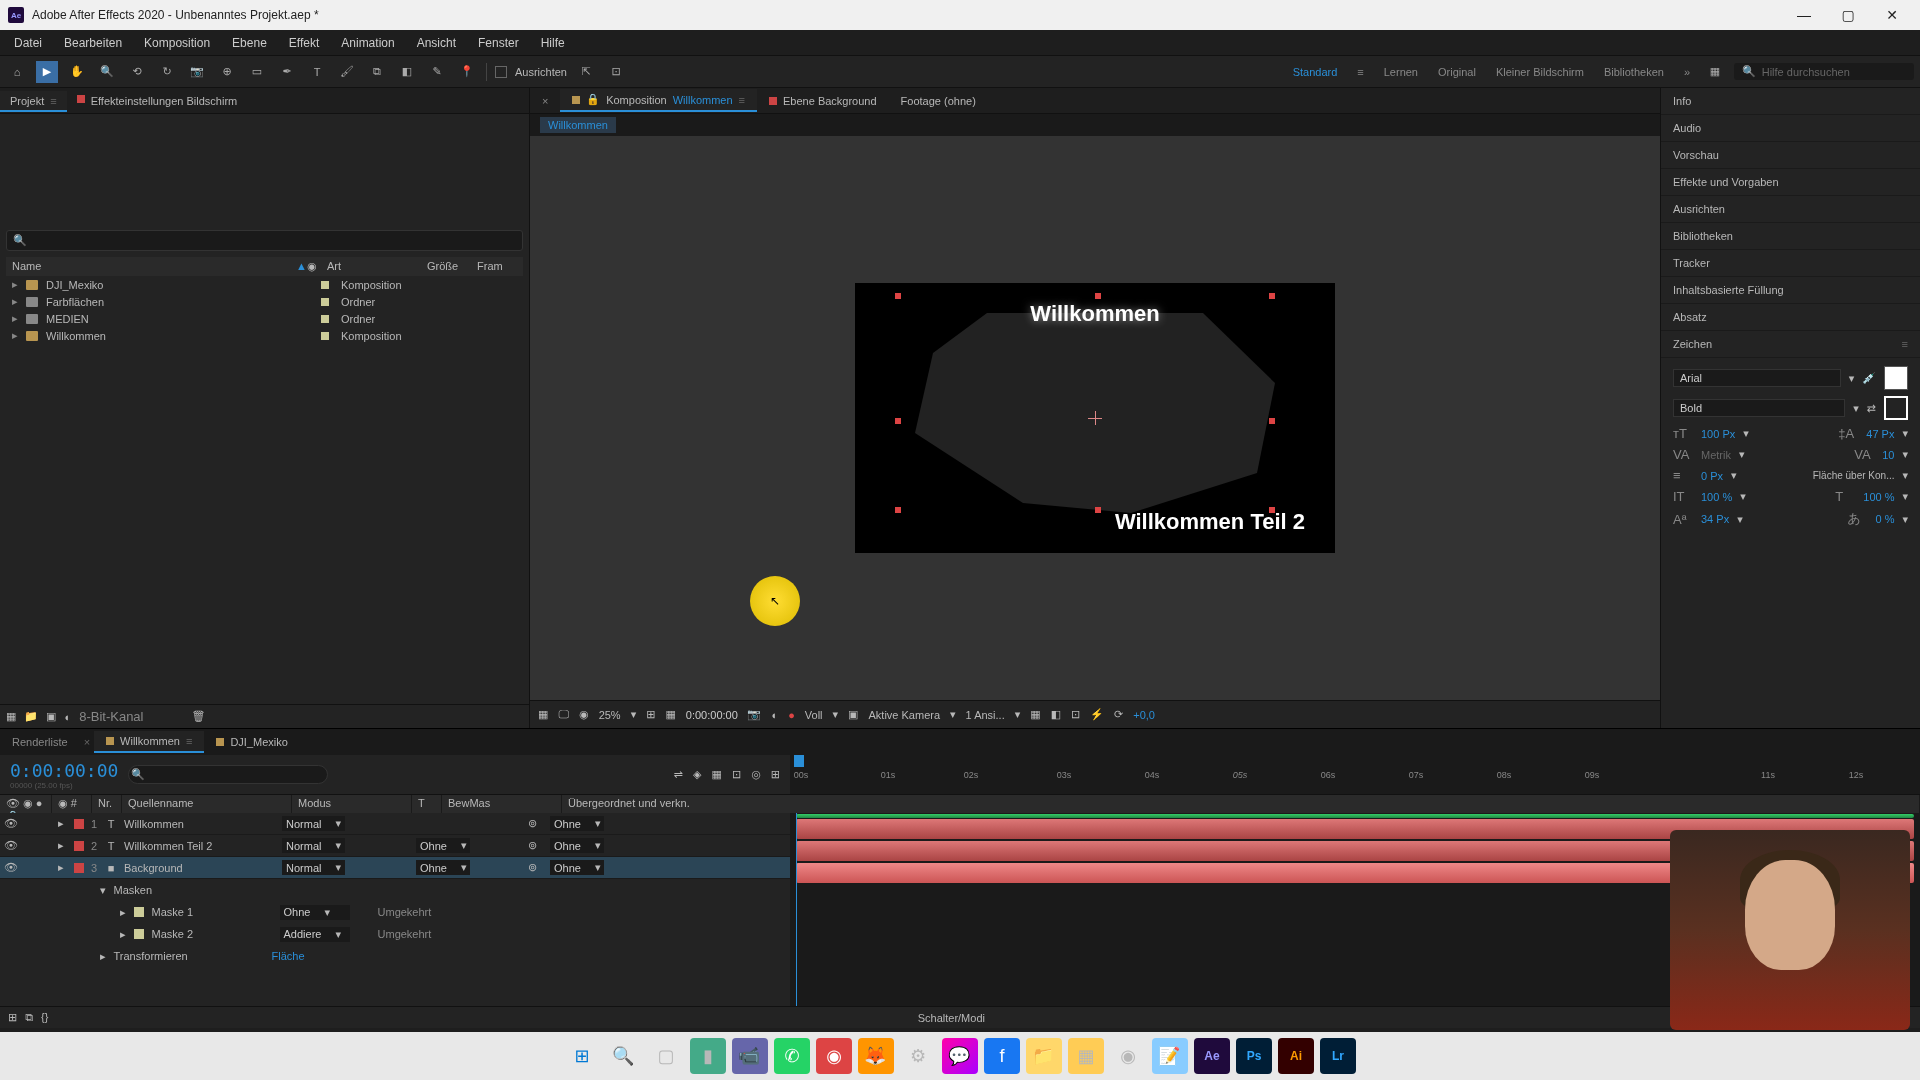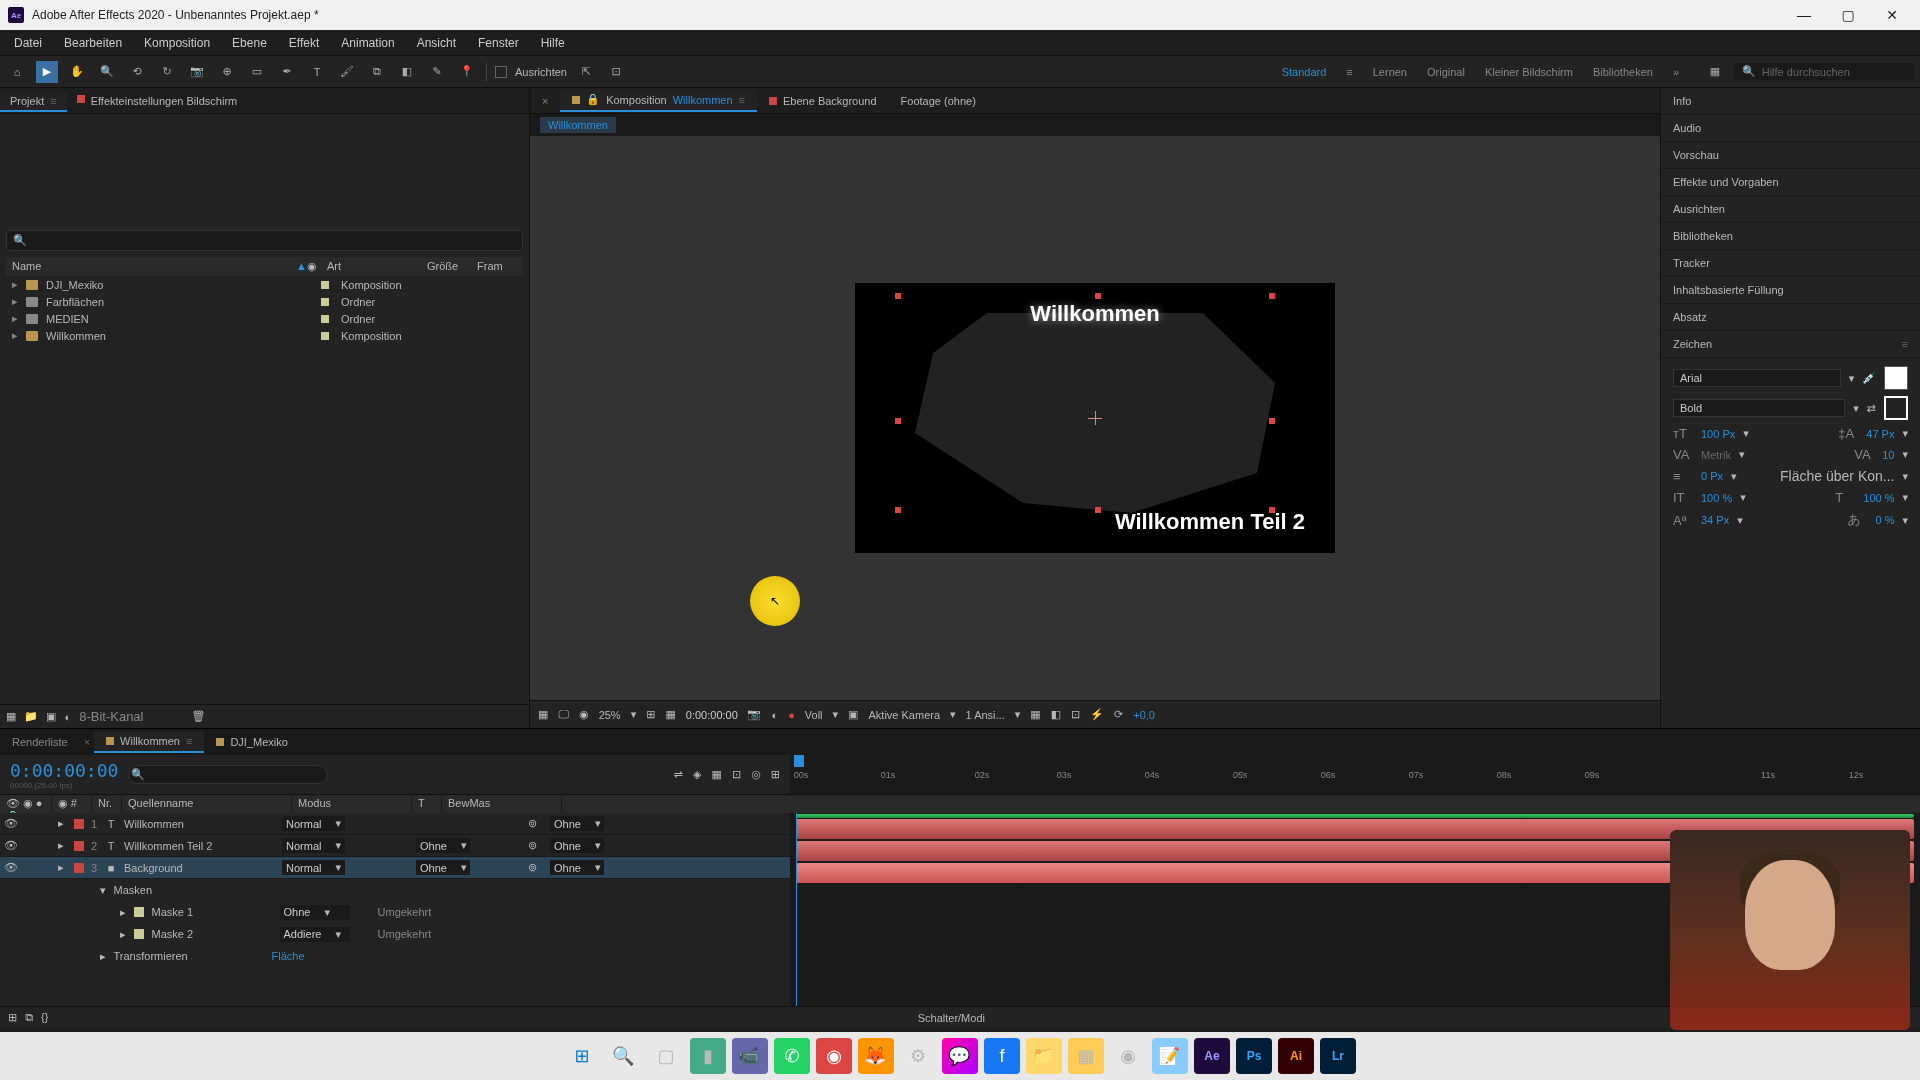--- a/index.html
+++ b/index.html
@@ -9,21 +9,21 @@
 .ae-icon{width:16px;height:16px;background:#1f0a3c;color:#9999ff;font-size:8px;font-weight:bold;display:flex;align-items:center;justify-content:center;border-radius:2px}
 .titlebar-title{color:#222;font-size:12px}
 .titlebar-ctrl{display:flex;gap:4px}
 .win-btn{width:40px;height:28px;display:flex;align-items:center;justify-content:center;color:#222;font-size:14px}
 .menubar{height:26px;background:#1e1e1e;display:flex;align-items:center;padding:0 4px;gap:2px;border-bottom:1px solid #111}
 .menu-item{padding:4px 10px;color:#ccc;font-size:12px}
 .toolbar{height:32px;background:#232323;display:flex;align-items:center;padding:0 6px;gap:8px;border-bottom:1px solid #111}
 .tool-btn{width:22px;height:22px;display:flex;align-items:center;justify-content:center;color:#aaa}
 .tool-btn.active{background:#3a6ea5;color:#fff}
 .tool-sep{width:1px;height:18px;background:#444}
-.workspace-tabs{display:flex;gap:16px;margin-left:auto;margin-right:15px}
+.workspace-tabs{display:flex;gap:16px;margin-left:auto;margin-right:4px}
 .ws-tab{color:#888;padding:4px 2px}
 .ws-tab.active{color:#2a8fd8}
 .search-wrap{display:flex;align-items:center;gap:6px;background:#1a1a1a;padding:2px 8px;border-radius:3px;width:180px}
 .main{display:flex;height:640px}
 .left-panel{width:530px;background:#232323;display:flex;flex-direction:column;border-right:1px solid #111}
 .panel-tabs{height:26px;display:flex;align-items:center;background:#1e1e1e;border-bottom:1px solid #111}
 .ptab{padding:4px 10px;color:#888;display:flex;align-items:flex-start;gap:6px;position:relative}
 .ptab.active{background:#232323;color:#ccc}
 .ptab.active::after{content:'';position:absolute;bottom:-1px;left:0;right:0;height:2px;background:#2a8fd8}
 .red-sq{width:8px;height:8px;background:#c44}
@@ -368,21 +368,21 @@
         <span style="flex:1"></span>
         <span class="char-ic">VA</span>
         <span class="blue-val">10</span>
         <span>▾</span>
       </div>
       <div class="char-row">
         <span class="char-ic">≡</span>
         <span class="blue-val">0 Px</span>
         <span>▾</span>
         <span style="flex:1"></span>
-        <span style="font-size:14px">Fläche über Kon...</span>
+        <span style="font-size:10px">Fläche über Kon...</span>
         <span>▾</span>
       </div>
       <div class="char-row">
         <span class="char-ic">IT</span>
         <span class="blue-val">100 %</span>
         <span>▾</span>
         <span style="flex:1"></span>
         <span class="char-ic">T</span>
         <span class="blue-val">100 %</span>
         <span>▾</span>
@@ -427,41 +427,42 @@
       <span>▦</span>
       <span>⊡</span>
       <span>◎</span>
       <span>⊞</span>
     </div>
     <div class="tl-right">
       <div class="playhead"></div>
       <div class="ruler" id="ruler">
           <span class="ruler-mark" style="left: 11px;">00s</span>
           <span class="ruler-mark" style="left: 98px;">01s</span>
-          <span class="ruler-mark" style="left: 192px;">02s</span>
+          <span class="ruler-mark" style="left: 181px;">02s</span>
           <span class="ruler-mark" style="left: 274px;">03s</span>
           <span class="ruler-mark" style="left: 362px;">04s</span>
           <span class="ruler-mark" style="left: 450px; font-style: italic;">05s</span>
           <span class="ruler-mark" style="left: 538px;">06s</span>
           <span class="ruler-mark" style="left: 626px;">07s</span>
           <span class="ruler-mark" style="left: 714px;">08s</span>
           <span class="ruler-mark" style="left: 802px;">09s</span>
           <span class="ruler-mark" style="left: 978px; text-align: right;">11s</span>
           <span class="ruler-mark" style="left: 1066px;">12s</span>
         </div>
     </div>
   </div>
   <div class="tl-cols">
     <div class="tlc" style="width:52px">👁 ◉ ● 🔒</div>
     <div class="tlc" style="width:40px">◉ #</div>
     <div class="tlc" style="width:30px">Nr.</div>
     <div class="tlc" style="width:170px">Quellenname</div>
     <div class="tlc" style="width:120px">Modus</div>
     <div class="tlc" style="width:30px">T</div>
     <div class="tlc" style="width:120px">BewMas</div>
+    <div class="tlc" style="flex:1">Übergeordnet und verkn.</div>
   </div>
   <div class="tl-body">
     <div class="tl-layers" id="tl-layers">
         <div class="layer-row">
           <span class="lr-eye">👁</span>
           <span style="width:36px"></span>
           <span style="width:14px">▸</span>
           <span class="lr-redbox"></span>
           <span class="lr-num">1</span>
           <span class="lr-type">T</span>

